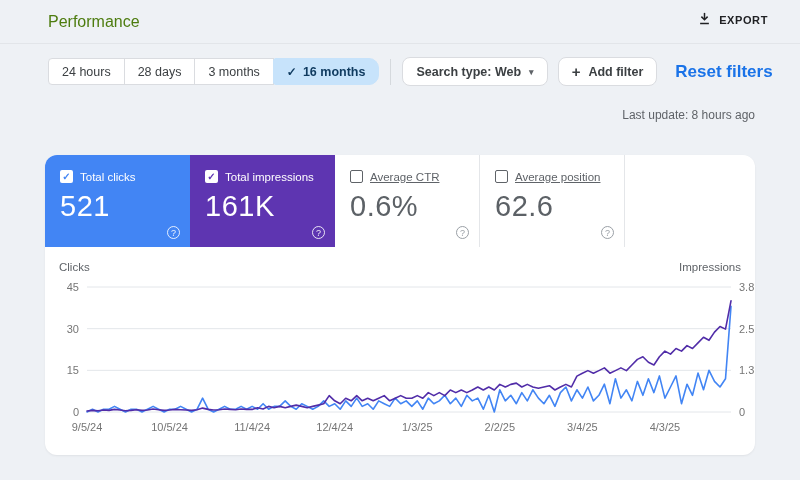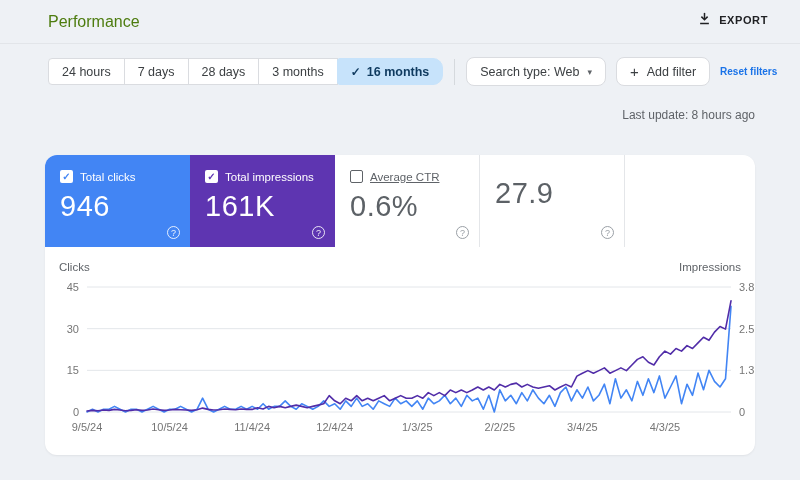--- a/index.html
+++ b/index.html
@@ -41,26 +41,27 @@
     position:relative; z-index:1;
   }
   .tab-check { font-size:12px; font-weight:bold; }
   .toolbar-sep { width:1px; height:26px; background:#d5d9dd; margin:0 11px; }
   .pill {
     height:29px; padding:0 13px; margin-right:10px;
     display:flex; align-items:center; gap:8px;
     background:#fff; border:1px solid #dadce0; border-radius:8px;
     font-family:inherit; font-size:12.5px; color:#3c4043; cursor:pointer;
     white-space:nowrap;
+    font-weight:bold;
   }
   .caret { font-size:9px; color:#5f6368; }
   .plus-glyph { font-size:15px; color:#3c4043; }
   .reset-link {
-    background:none; border:none; cursor:pointer; 
-    font-family:inherit; font-size:10px; font-weight:bold; color:#1a73e8;text-align:right;
+    background:none; border:none; cursor:pointer; margin-left:8px;
+    font-family:inherit; font-size:17px; font-weight:bold; color:#1a73e8;text-align:right;
   }
   .last-update { position:absolute; top:108px; right:45px; font-size:12px; color:#5f6368; }
 
   
   .panel {
     position:absolute; top:155px; left:45px; width:710px; height:300px;
     background:#fff; border-radius:12px;
     box-shadow:0 1px 2px rgba(60,64,67,.08);
   }
   .cards-row { display:flex; height:92px; }
@@ -110,23 +111,20 @@
   </button>
 </div>
 <div class="header-divider"></div>
 
 <div class="toolbar">
   <div class="range-tabs">
     <button class="range-tab">
       <span>24 hours</span>
     </button>
     <button class="range-tab">
-      <span>7 days</span>
-    </button>
-    <button class="range-tab">
       <span>28 days</span>
     </button>
     <button class="range-tab">
       <span>3 months</span>
     </button>
     <button class="range-tab selected">
       <span class="tab-check">✓</span>
       <span>16 months</span>
     </button>
   </div>
@@ -145,21 +143,21 @@
 <div class="last-update">Last update: 8 hours ago</div>
 
 <div class="panel">
   <div class="cards-row">
 
     <div class="metric-card clicks card-color">
       <div class="card-head">
         <span class="checkbox checked">✓</span>
         <span class="card-label">Total clicks</span>
       </div>
-      <div class="card-value">946</div>
+      <div class="card-value">521</div>
       <span class="help-dot">?</span>
     </div>
 
     <div class="metric-card impressions card-color">
       <div class="card-head">
         <span class="checkbox checked">✓</span>
         <span class="card-label">Total impressions</span>
       </div>
       <div class="card-value">161K</div>
       <span class="help-dot">?</span>
@@ -168,21 +166,25 @@
     <div class="metric-card white">
       <div class="card-head">
         <span class="checkbox unchecked"></span>
         <span class="card-label">Average CTR</span>
       </div>
       <div class="card-value">0.6%</div>
       <span class="help-dot">?</span>
     </div>
 
     <div class="metric-card white">
-      <div class="card-value">27.9</div>
+      <div class="card-head">
+        <span class="checkbox unchecked"></span>
+        <span class="card-label">Average position</span>
+      </div>
+      <div class="card-value">62.6</div>
       <span class="help-dot">?</span>
     </div>
 
   </div>
 
   <div class="chart-wrap">
     <svg id="chart-svg" class="chart-svg" width="710" height="192">
         <text x="14" y="14" text-anchor="start" fill="#5f6368" font-size="11.5" font-family="Liberation Sans, sans-serif">Clicks</text>
         <text x="696" y="14" text-anchor="end" fill="#5f6368" font-size="11.5" font-family="Liberation Sans, sans-serif">Impressions</text>
         <line x1="42" y1="30" x2="686" y2="30" stroke="#e3e6ea" stroke-width="1"></line>

